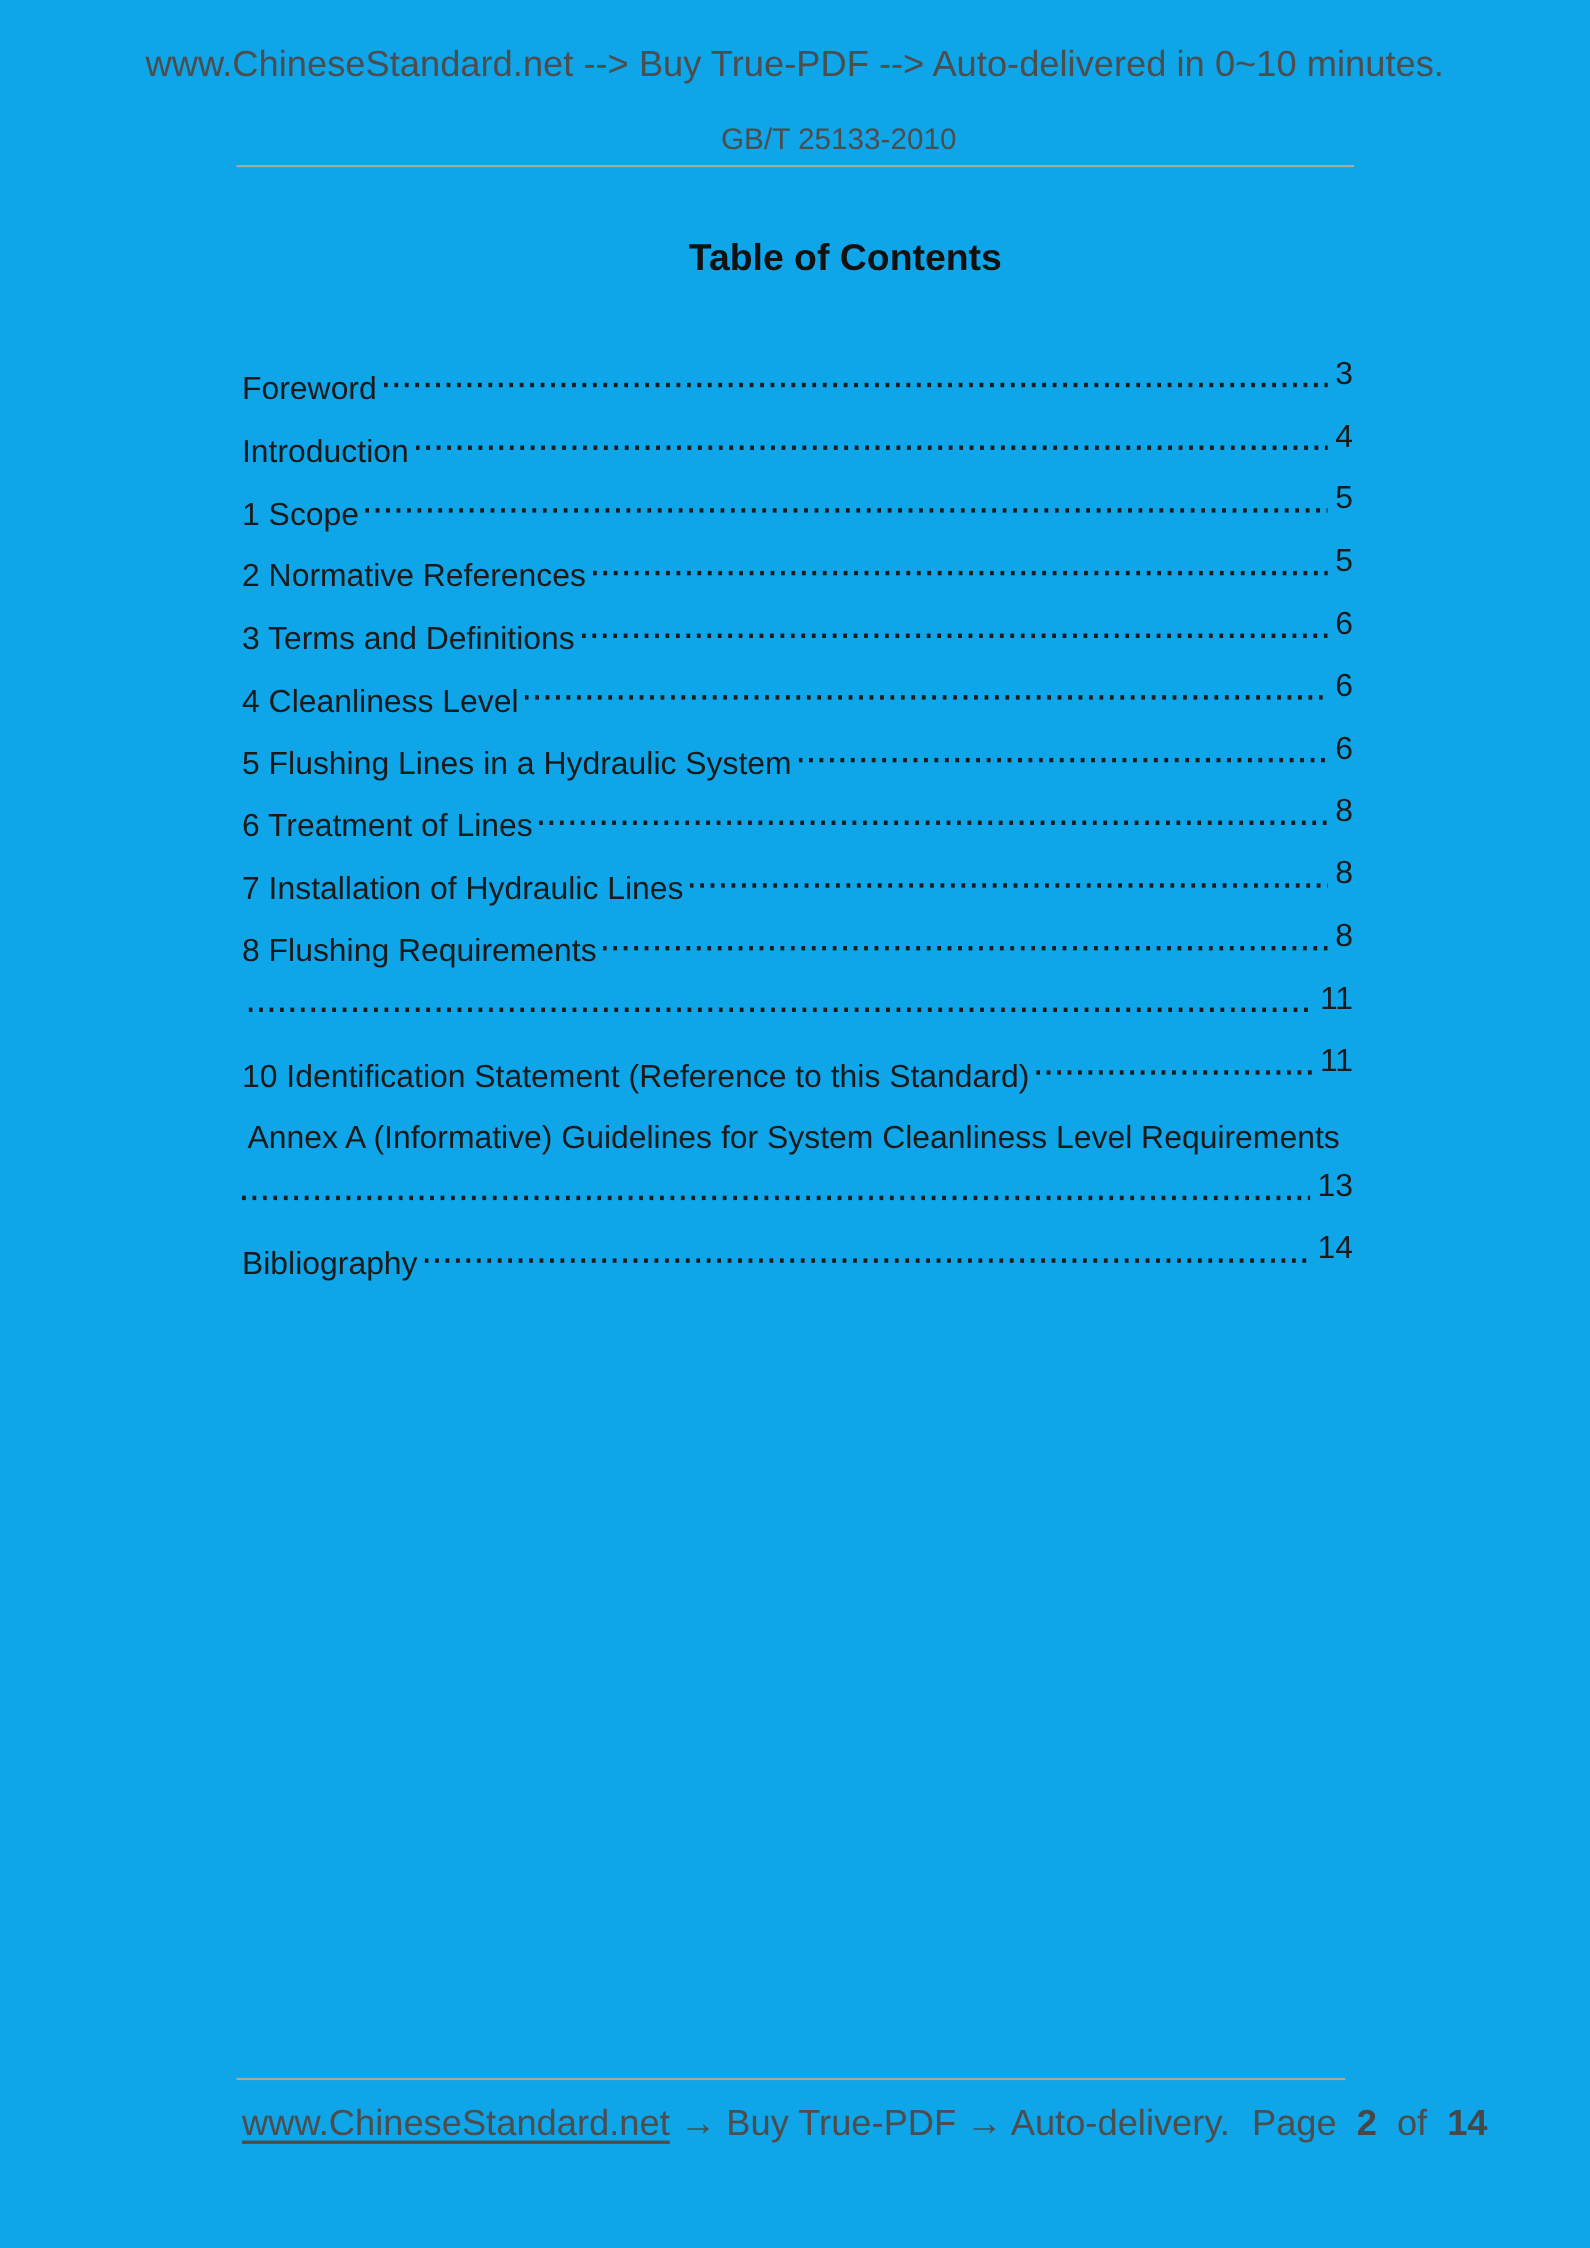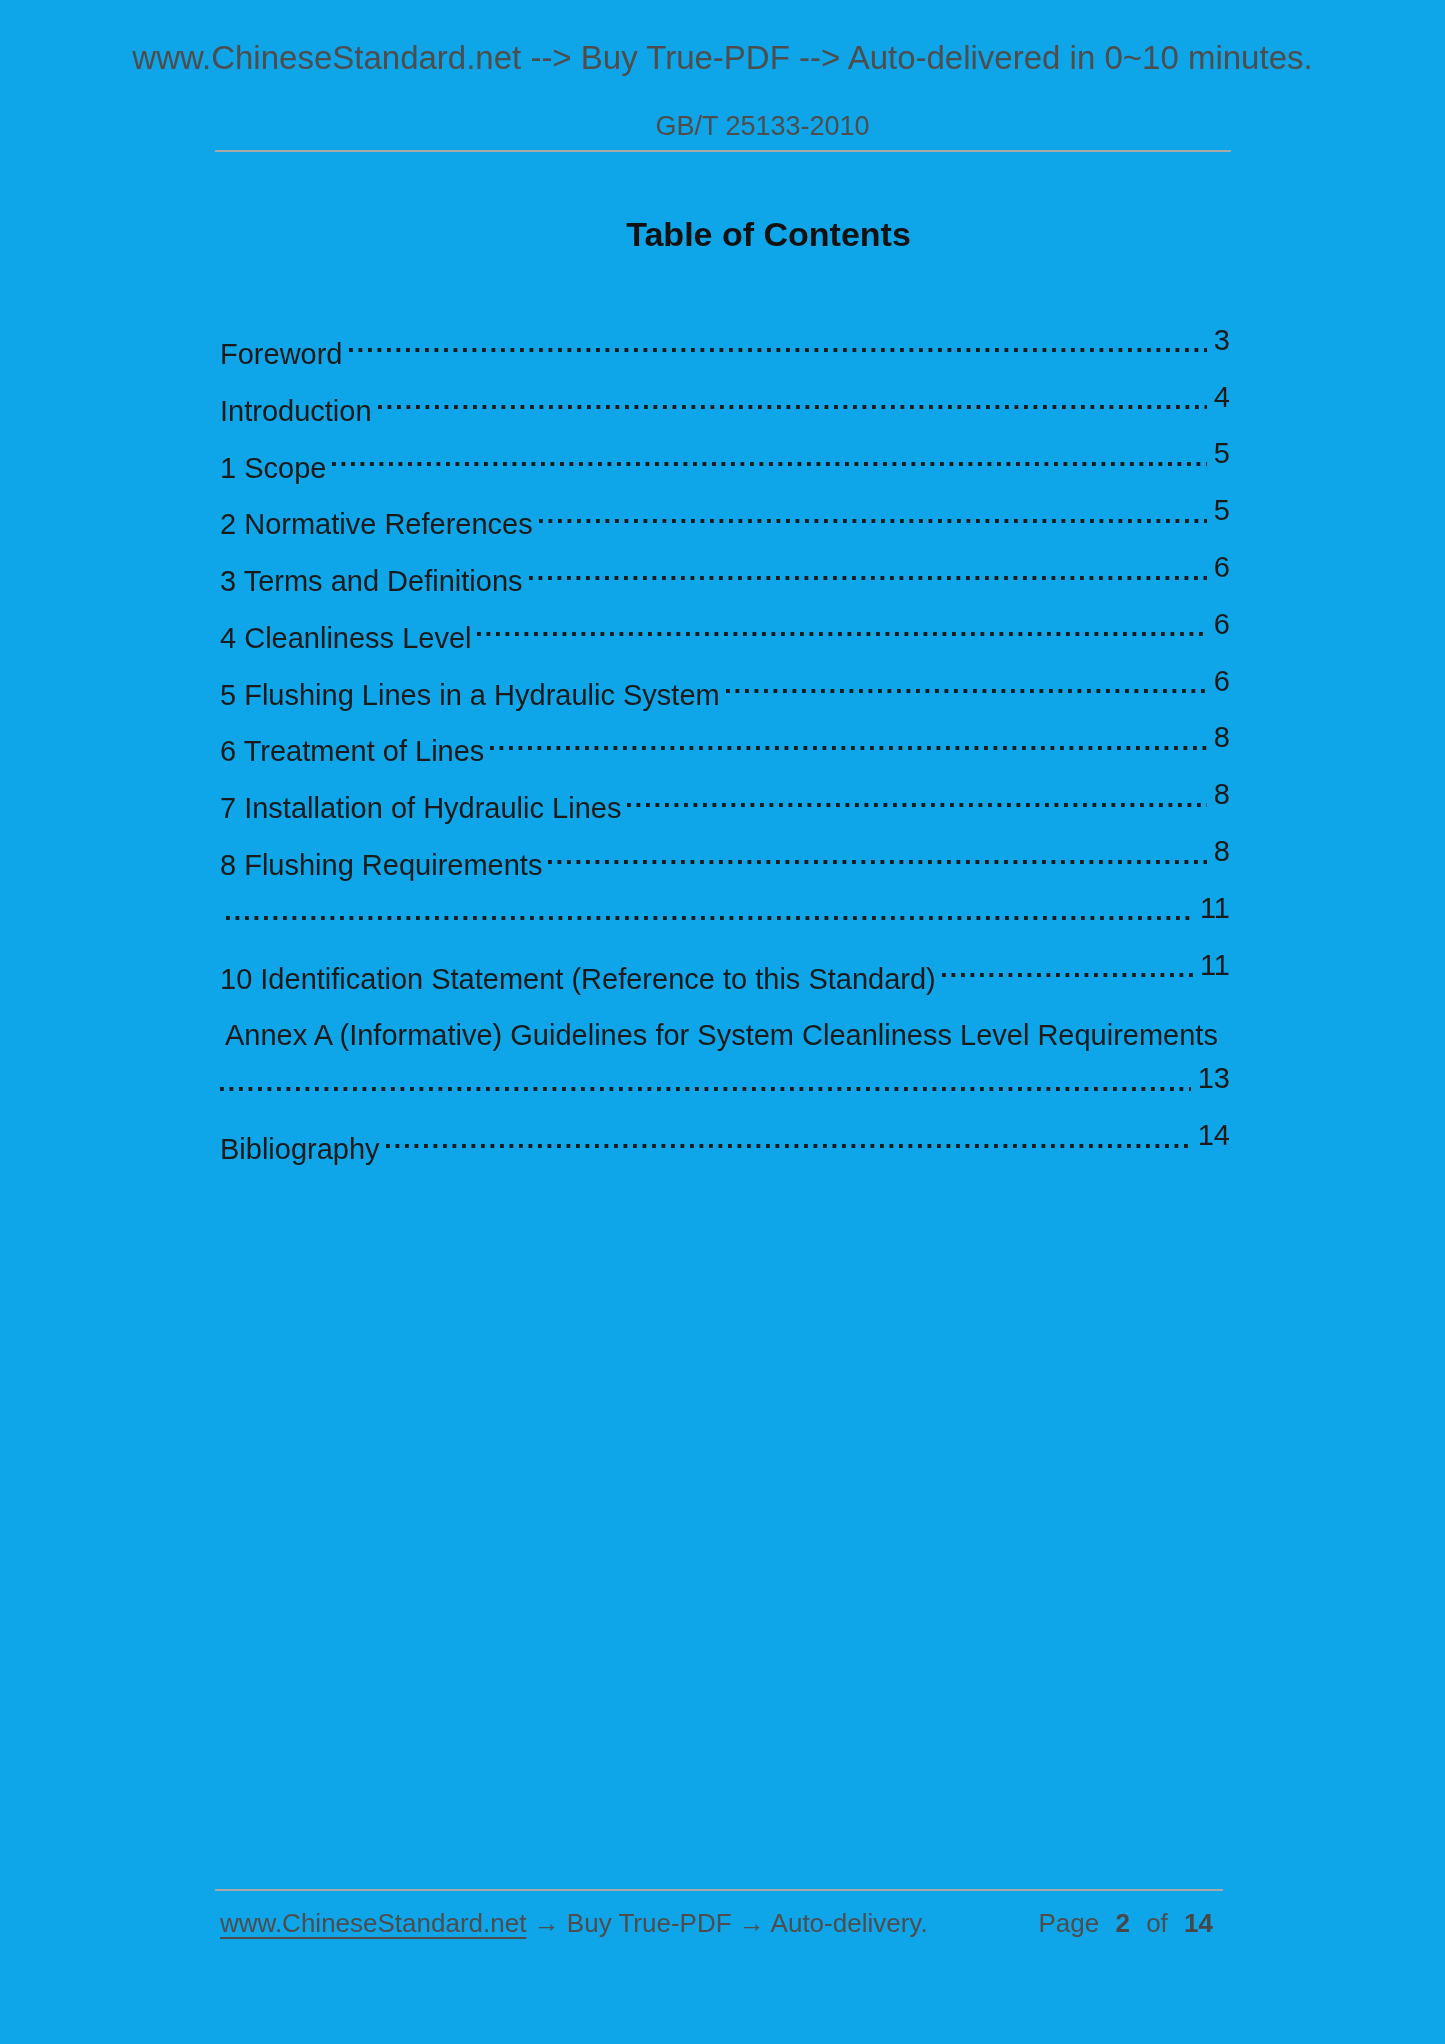--- a/index.html
+++ b/index.html
@@ -114,23 +114,24 @@
 
   
   .footer-row {
     position: absolute;
     top: 1908px;
     left: 220px;
     width: 993px;
     height: 44px;
     display: flex;
     justify-content: space-between;
-    align-items: flex-start;
-    font-size: 26px;
-    color: #4d4d4d;
+    align-items: center;
+    font-size: 33px;
+    color: #4d4d4d;
+    gap: 20px;
   }
   .footer-left {
     white-space: nowrap;
   }
   .footer-link {
     color: #4d4d4d;
     text-decoration: underline;
     text-underline-offset: 5px;
     cursor: pointer;
   }

